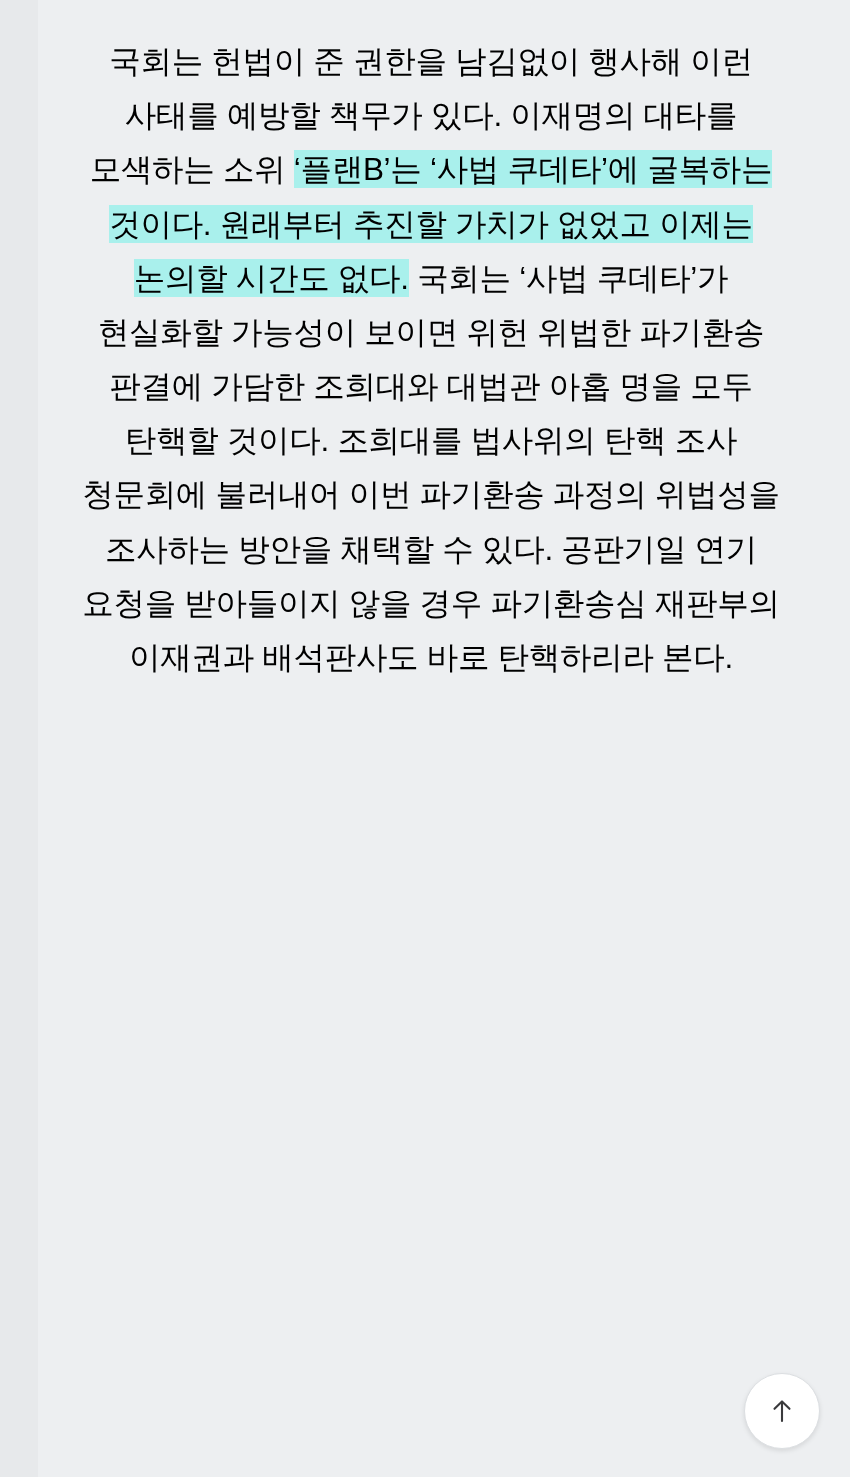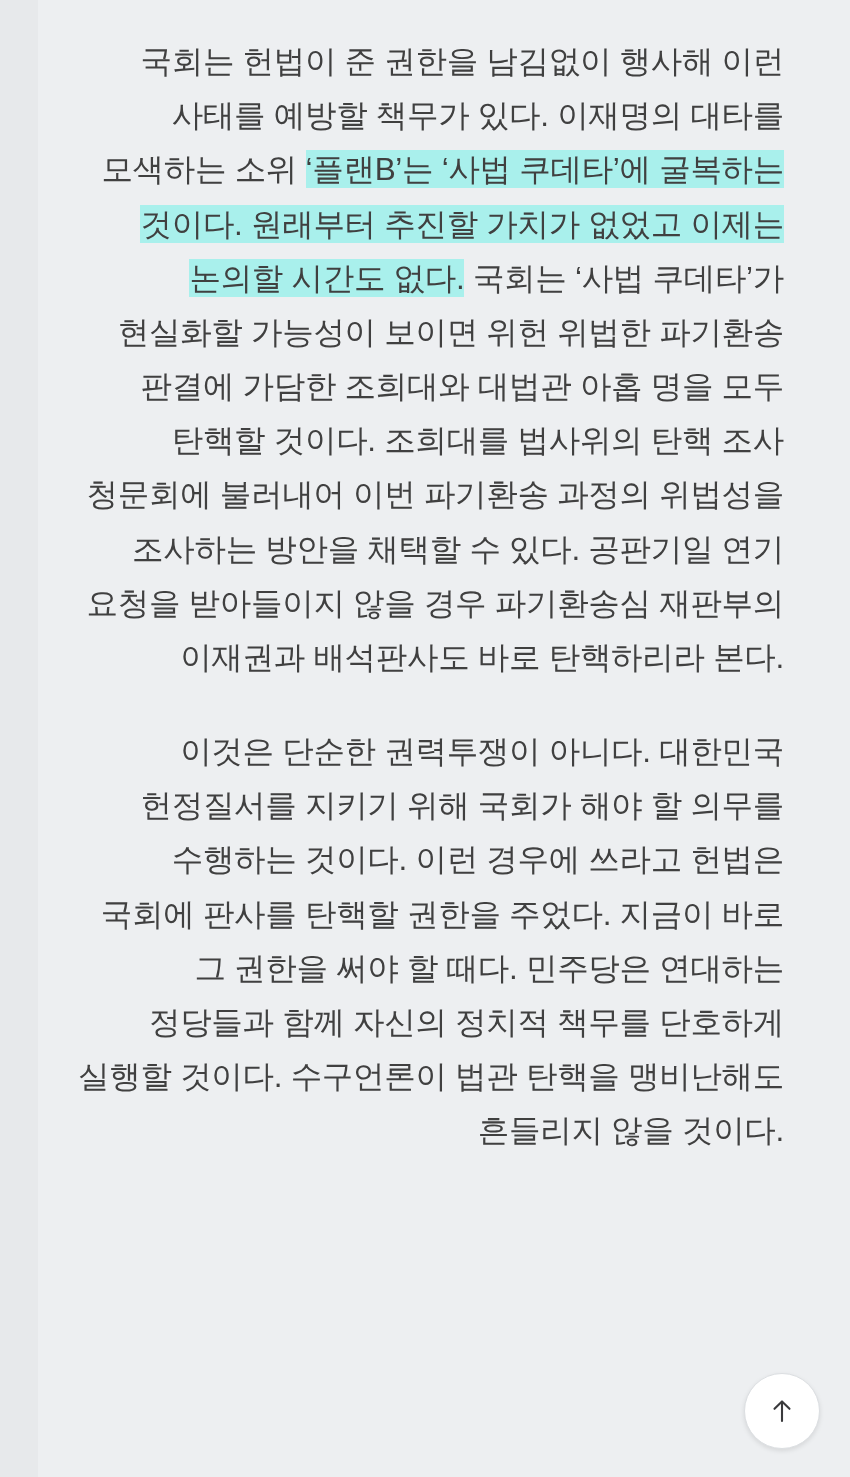--- a/index.html
+++ b/index.html
@@ -29,25 +29,25 @@
   }
   .content {
     position: absolute;
     left: 78px;
     top: 34px;
     width: 706px;
   }
   .para {
     font-size: 31.5px;
     line-height: 1.72;
-    color: #404040;
+    color: #000000;
     letter-spacing: -0.3px;
     word-break: keep-all;
     margin: 0;
-    text-align: right;
+    text-align: center;
   }
   .para + .para {
     margin-top: 40px;
   }
   .hl {
     background-color: #a9f0ec;
     box-decoration-break: clone;
     -webkit-box-decoration-break: clone;
     padding: 1px 0;
   }
@@ -72,21 +72,20 @@
 </style>
 </head>
 <body>
 
 <div class="page">
 
   <div class="left-rail"></div>
 
   <div class="content">
     <p class="para"><span>국회는 헌법이 준 권한을 남김없이 행사해 이런 사태를 예방할 책무가 있다. 이재명의 대타를 모색하는 소위 </span><span class="hl">‘플랜B’는 ‘사법 쿠데타’에 굴복하는 것이다. 원래부터 추진할 가치가 없었고 이제는 논의할 시간도 없다.</span><span> 국회는 ‘사법 쿠데타’가 현실화할 가능성이 보이면 위헌 위법한 파기환송 판결에 가담한 조희대와 대법관 아홉 명을 모두 탄핵할 것이다. 조희대를 법사위의 탄핵 조사 청문회에 불러내어 이번 파기환송 과정의 위법성을 조사하는 방안을 채택할 수 있다. 공판기일 연기 요청을 받아들이지 않을 경우 파기환송심 재판부의 이재권과 배석판사도 바로 탄핵하리라 본다.</span></p>
-    <p class="para"><span>이것은 단순한 권력투쟁이 아니다. 대한민국 헌정질서를 지키기 위해 국회가 해야 할 의무를 수행하는 것이다. 이런 경우에 쓰라고 헌법은 국회에 판사를 탄핵할 권한을 주었다. 지금이 바로 그 권한을 써야 할 때다. 민주당은 연대하는 정당들과 함께 자신의 정치적 책무를 단호하게 실행할 것이다. 수구언론이 법관 탄핵을 맹비난해도 흔들리지 않을 것이다.</span></p>
   </div>
 
   <div class="scroll-top-button">
     <span>
       <svg width="30" height="30" viewBox="0 0 30 30" fill="none" xmlns="http://www.w3.org/2000/svg">
         <path d="M15 25 V6" stroke="#3a3a3c" stroke-width="2.1" stroke-linecap="round"></path>
         <path d="M7.5 12.8 L15 5.4 L22.5 12.8" stroke="#3a3a3c" stroke-width="2.1" stroke-linecap="round" stroke-linejoin="round" fill="none"></path>
       </svg>
     </span>
   </div>

